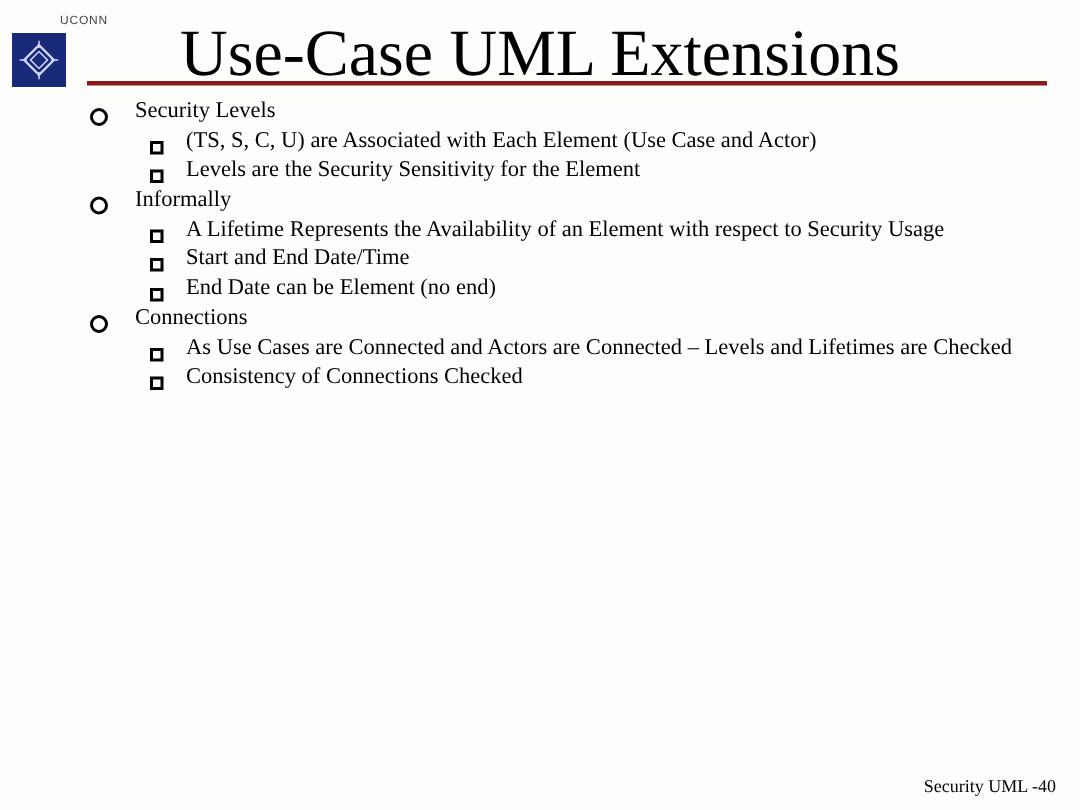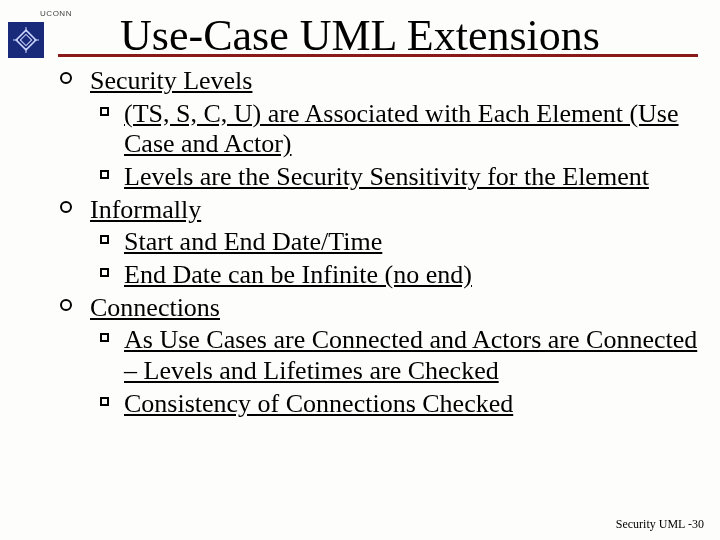--- a/index.html
+++ b/index.html
@@ -72,23 +72,22 @@
     left: 58px;
     right: 22px;
     height: 3px;
     background: #8a1a1a;
   }
   .content {
     position: absolute;
     top: 66px;
     left: 60px;
     right: 20px;
-    font-size: 26px;
+    font-size: 15px;
     line-height: 1.18;
-    text-decoration: underline;
   }
   .l1 {
     margin: 0 0 2px 0;
     padding-left: 30px;
     position: relative;
   }
   .l1::before {
     content: "";
     position: absolute;
     left: 0;
@@ -146,24 +145,25 @@
   <div class="title">Use-Case UML Extensions</div>
   <div class="rule"></div>
 
   <div class="content">
 
     <div class="l1"><span>Security Levels</span></div>
     <div class="l2"><span>(TS, S, C, U) are Associated with Each Element (Use Case and Actor)</span></div>
     <div class="l2"><span>Levels are the Security Sensitivity for the Element</span></div>
 
     <div class="l1"><span>Informally</span></div>
+    <div class="l2"><span>A Lifetime Represents the Availability of an Element with respect to Security Usage</span></div>
     <div class="l2"><span>Start and End Date/Time</span></div>
-    <div class="l2"><span>End Date can be Infinite (no end)</span></div>
+    <div class="l2"><span>End Date can be Element (no end)</span></div>
 
     <div class="l1"><span>Connections</span></div>
     <div class="l2"><span>As Use Cases are Connected and Actors are Connected – Levels and Lifetimes are Checked</span></div>
     <div class="l2"><span>Consistency of Connections Checked</span></div>
 
 
   </div>
 
-  <div class="footer">Security UML -30</div>
+  <div class="footer">Security UML -40</div>
 </div>
 
 </body></html>

